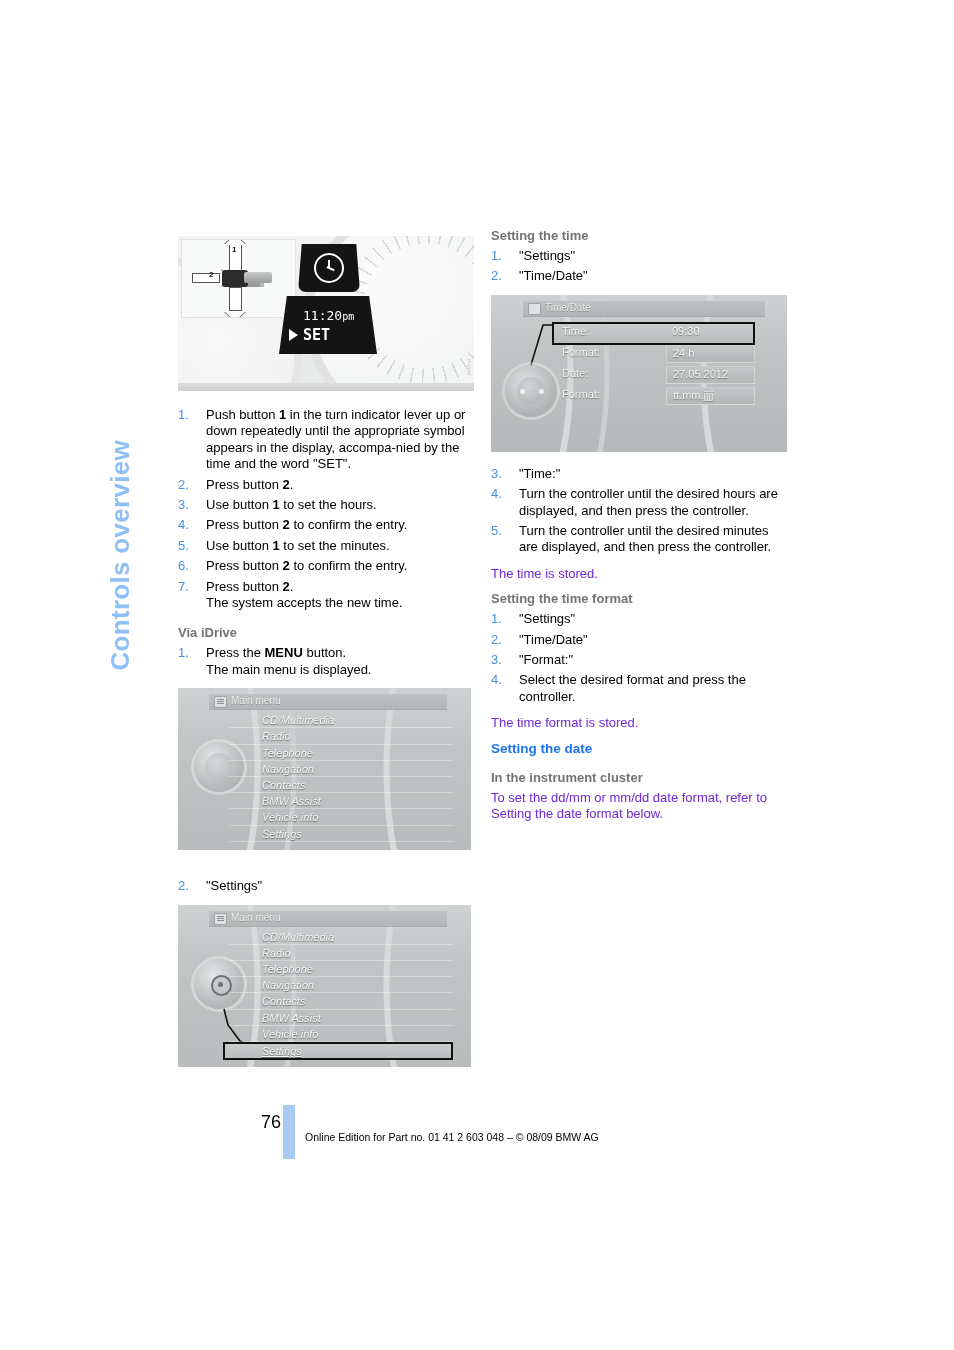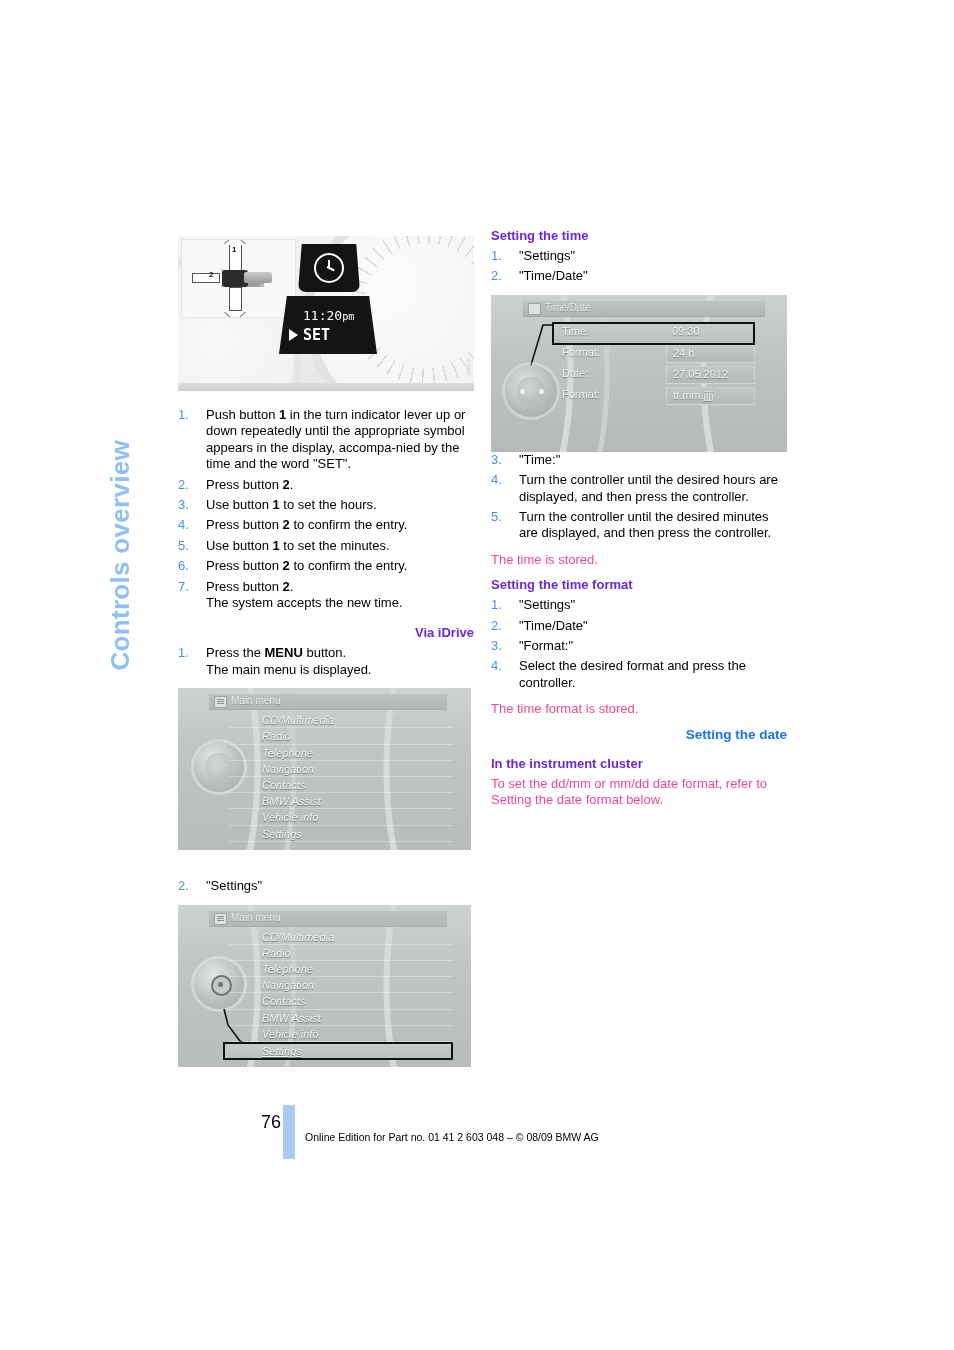--- a/index.html
+++ b/index.html
@@ -56,28 +56,28 @@
   }
   h2.sub{
     font-size:13.5px;
     font-weight:bold;
     color:#1A73E8;
     margin:0 0 7px 0;
   }
   h3.subsub{
     font-size:13px;
     font-weight:bold;
-    color:#6d28d9;
+    color:#737373;
     margin:0 0 5px 0;
   }
   p.body{
     font-size:13px;
     line-height:16.4px;
     margin:0 0 9px 0;
-    color:#ec4899;
+    color:#6d28d9;
   }
   ol.steps{
     margin:0 0 10px 0;
     padding:0;
     list-style:none;
     counter-reset:st;
   }
   ol.steps > li{
     position:relative;
     padding-left:28px;
@@ -319,21 +319,21 @@
   .idrive .leader{
     position:absolute;
     stroke:#111;stroke-width:1.6;fill:none;
   }
 
   
   .tdscreen{
     position:relative;
     width:296px;height:157px;
     background:linear-gradient(180deg,#cdd0d1 0%,#c0c3c4 40%,#b6b9ba 100%);
-    overflow:hidden;
+    margin-bottom:14px;overflow:hidden;
   }
   .tdscreen .arcs{
     position:absolute;inset:0;
     background:
       radial-gradient(ellipse 120px 250px at -18px 78px, transparent 94px, #d7dadb 95px, #d7dadb 100px, transparent 101px),
       radial-gradient(ellipse 148px 290px at -3px 78px, transparent 116px, #ccd0d1 117px, #ccd0d1 121px, transparent 122px),
       radial-gradient(ellipse 128px 270px at 312px 78px, transparent 96px, #d7dadb 97px, #d7dadb 102px, transparent 103px);
     pointer-events:none;
   }
   .tdscreen .titlebar{
@@ -443,21 +443,21 @@
     <ol class="steps">
       <li>Push button <b>1</b> in the turn indicator lever up or down repeatedly until the appropriate symbol appears in the display, accompa‑nied by the time and the word "SET".</li>
       <li>Press button <b>2</b>.</li>
       <li>Use button <b>1</b> to set the hours.</li>
       <li>Press button <b>2</b> to confirm the entry.</li>
       <li>Use button <b>1</b> to set the minutes.</li>
       <li>Press button <b>2</b> to confirm the entry.</li>
       <li>Press button <b>2</b>.<br>The system accepts the new time.</li>
     </ol>
 
-    <h3 class="subsub" style="margin-top:14px;text-align:right;">Via iDrive</h3>
+    <h3 class="subsub" style="margin-top:14px;">Via iDrive</h3>
     <ol class="steps">
       <li>Press the <b>MENU</b> button.<br><span>The main menu is displayed.</span></li>
     </ol>
 
     <div class="idrive">
       <div class="arcs"></div>
       <div class="titlebar">
         <div class="ico"></div>
         <div class="tl">Main menu</div>
       </div>
@@ -562,21 +562,21 @@
 
     <h3 class="subsub" style="margin-top:4px;">Setting the time format</h3>
     <ol class="steps">
       <li>"Settings"</li>
       <li>"Time/Date"</li>
       <li>"Format:"</li>
       <li>Select the desired format and press the controller.</li>
     </ol>
     <p class="body">The time format is stored.</p>
 
-    <h2 class="sub" style="margin-bottom:14px;text-align:right;">Setting the date</h2>
+    <h2 class="sub" style="margin-bottom:14px;">Setting the date</h2>
     <h3 class="subsub">In the instrument cluster</h3>
     <p class="body">To set the dd/mm or mm/dd date format, refer to Setting the date format below.</p>
 
   </div>
 
   <div class="pageno">76</div>
   <div class="bluebar"></div>
   <div class="footnote">Online Edition for Part no. 01 41 2 603 048 – © 08/09 BMW AG</div>
 
 </div>

